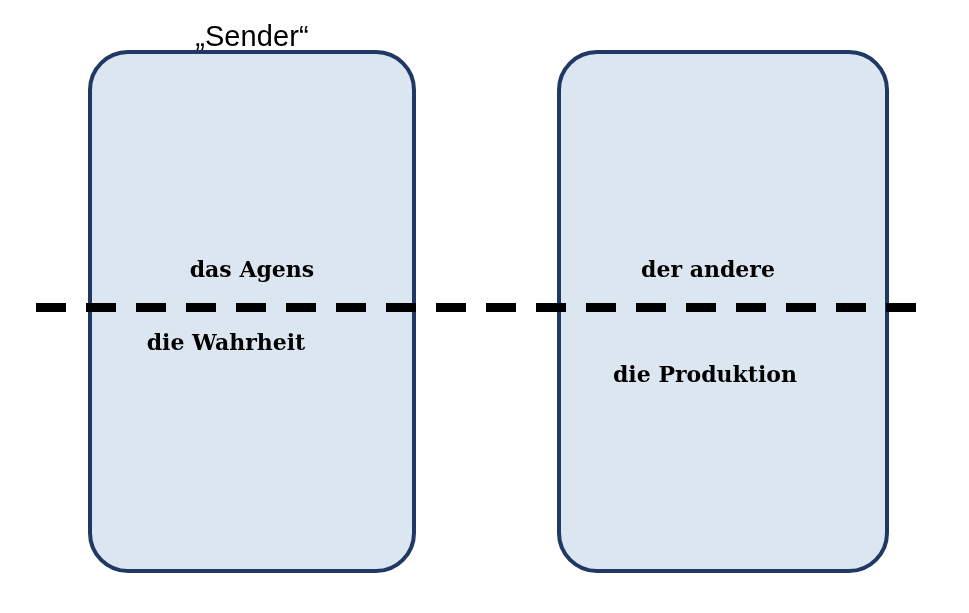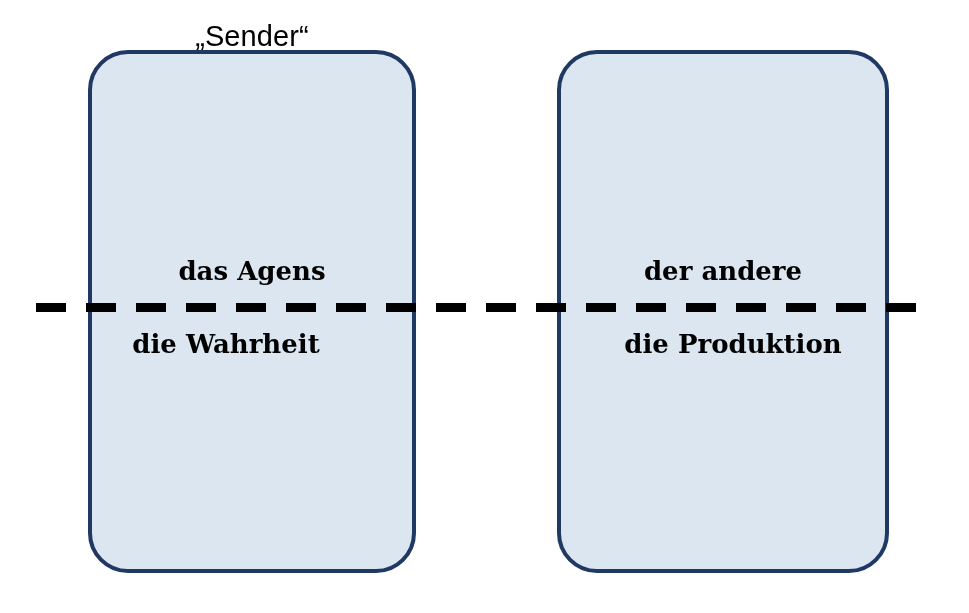--- a/index.html
+++ b/index.html
@@ -82,33 +82,33 @@
       rgba(0,0,0,0) 50px
     );
   }
 
   
   .inner-label {
     position: absolute;
     z-index: 2;
     font-family: "DejaVu Serif", "Liberation Serif", serif;
     font-weight: 700;
-    font-size: 26px;
+    font-size: 22px;
     line-height: 1;
     color: #000000;
     white-space: nowrap;
     text-align: center;
   }
   .row-upper { top: 258px; }
   .row-lower { top: 331px; }
 
   #label-agens      { left: 88px;  width: 328px; }
   #label-wahrheit   { left: 88px;  width: 276px; }
-  #label-andere     { left: 557px; width: 332px; }
-  #label-produktion { left: 590px; width: 286px; }
+  #label-andere     { left: 542px; width: 332px; }
+  #label-produktion { left: 562px; width: 286px; margin-top: 32px; }
 </style>
 </head>
 <body>
 
 <div id="canvas">
 
   <div id="box-sender" class="box"></div>
 
   <div id="box-empfaenger" class="box"></div>
 

